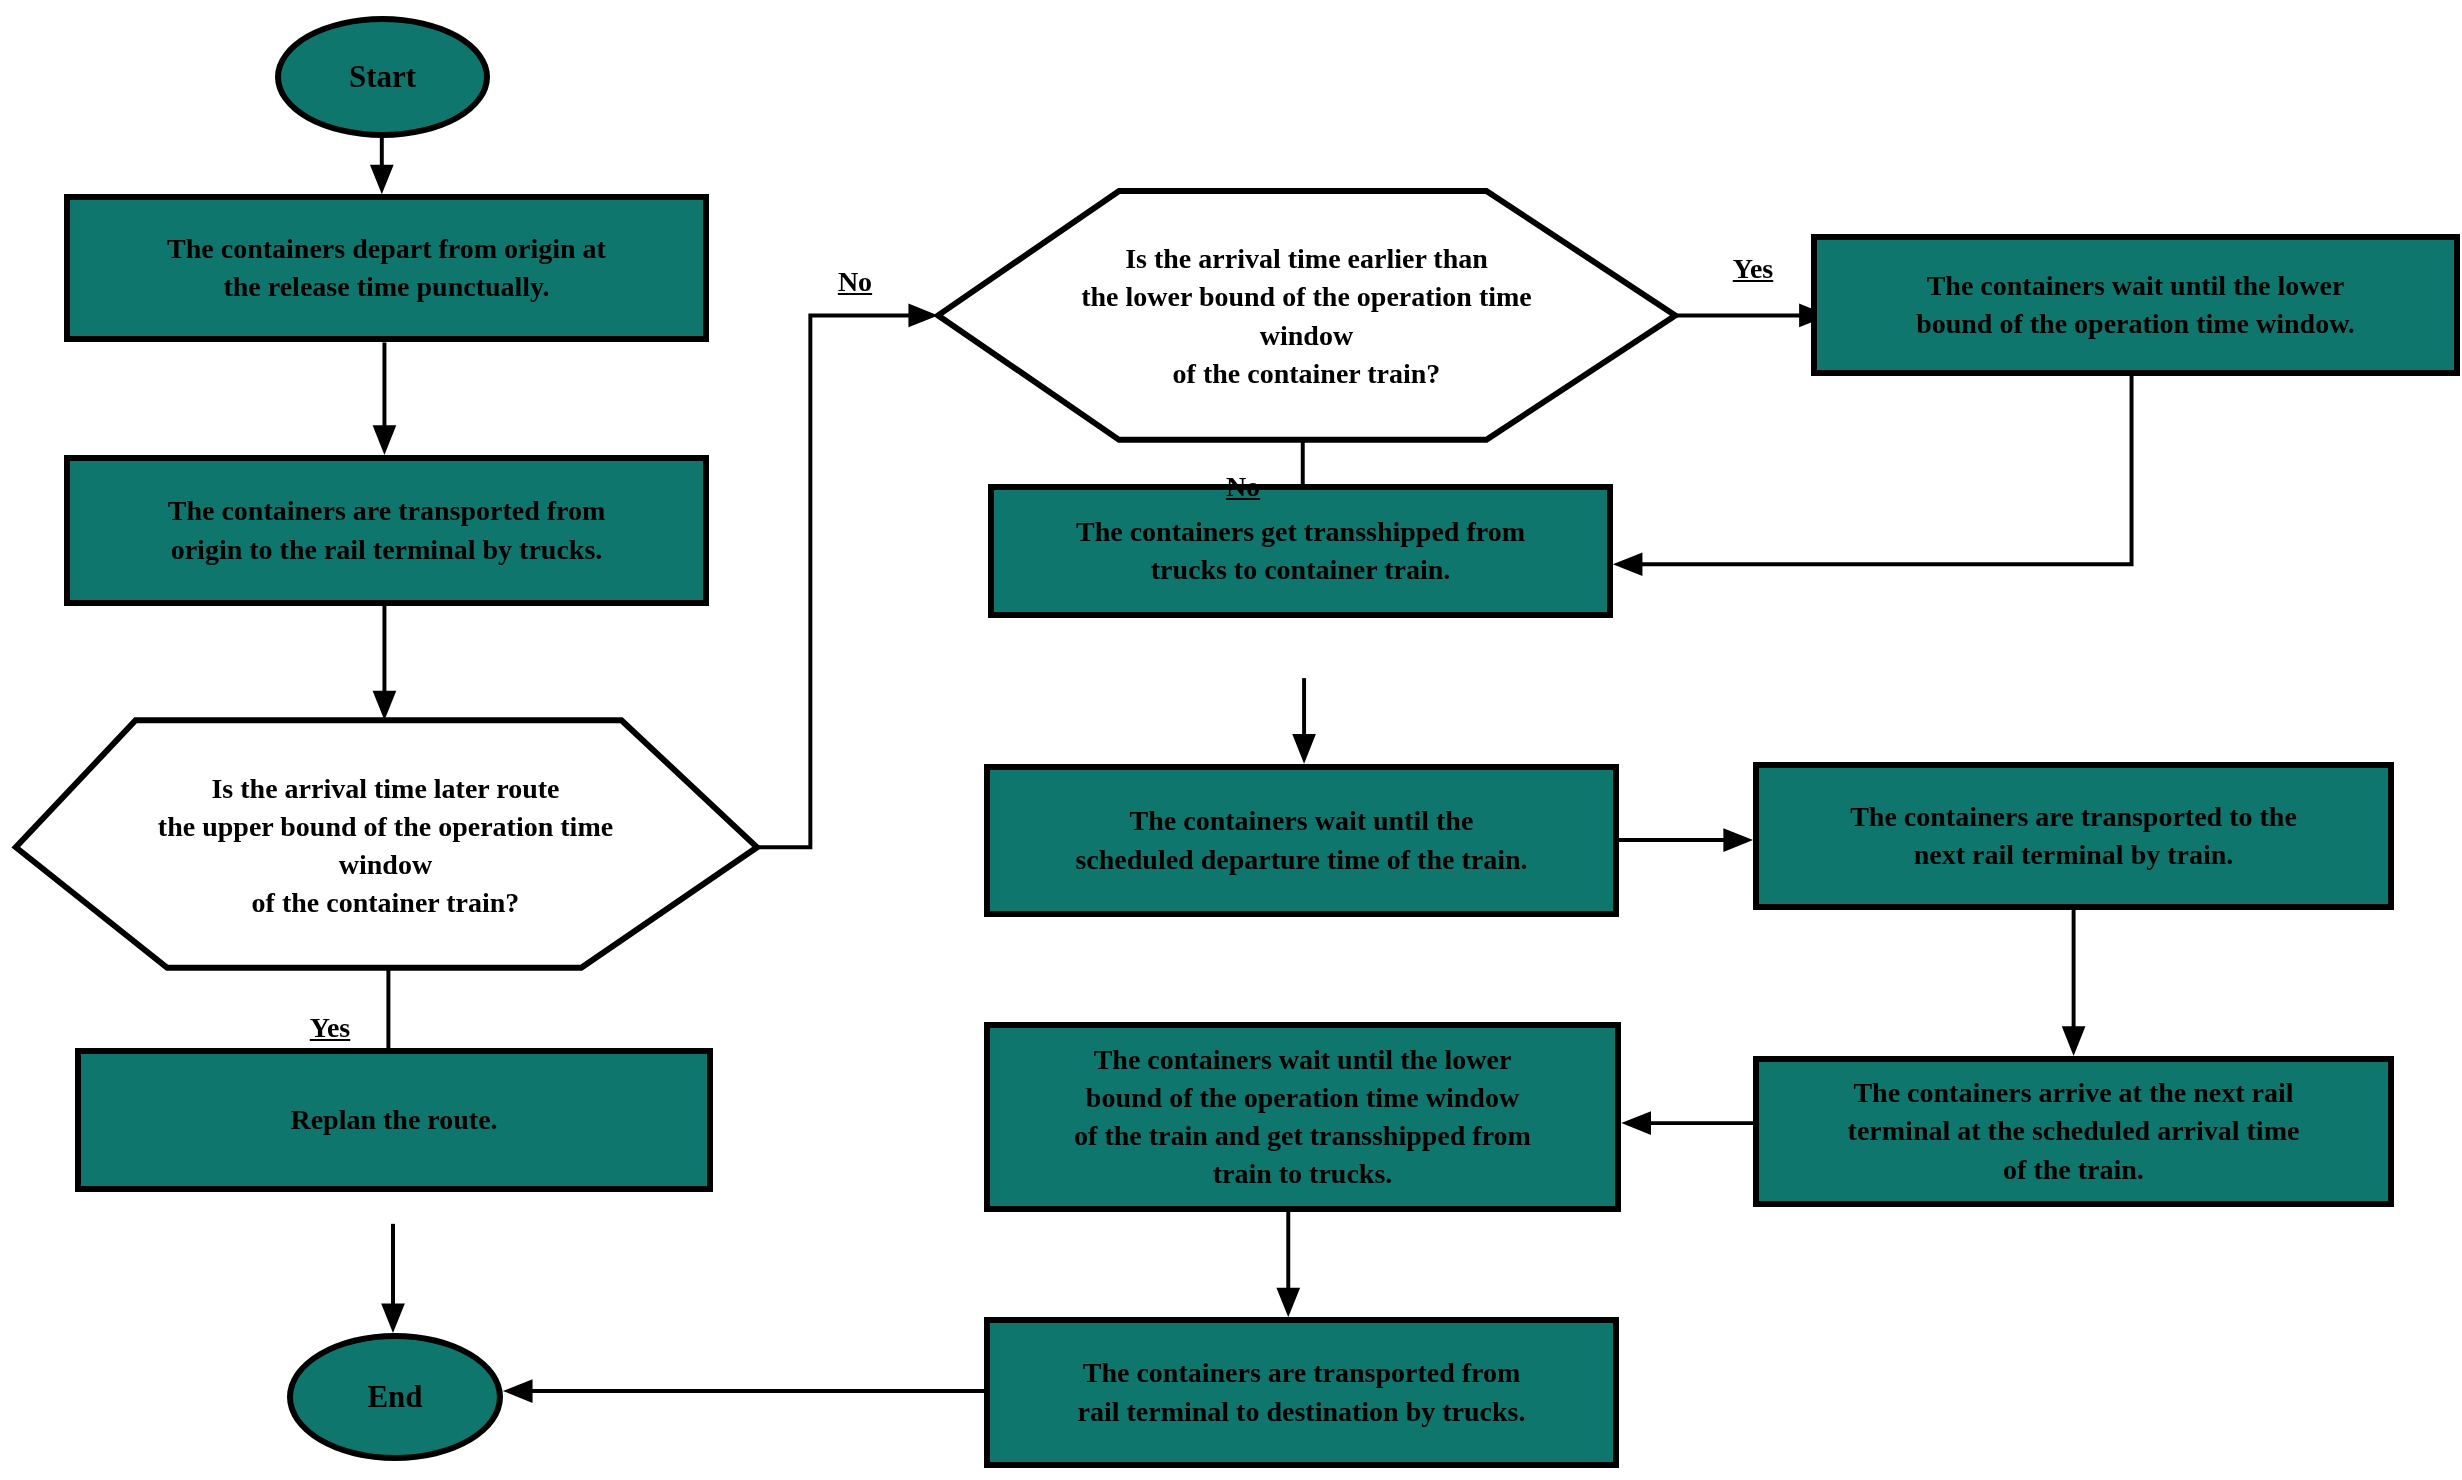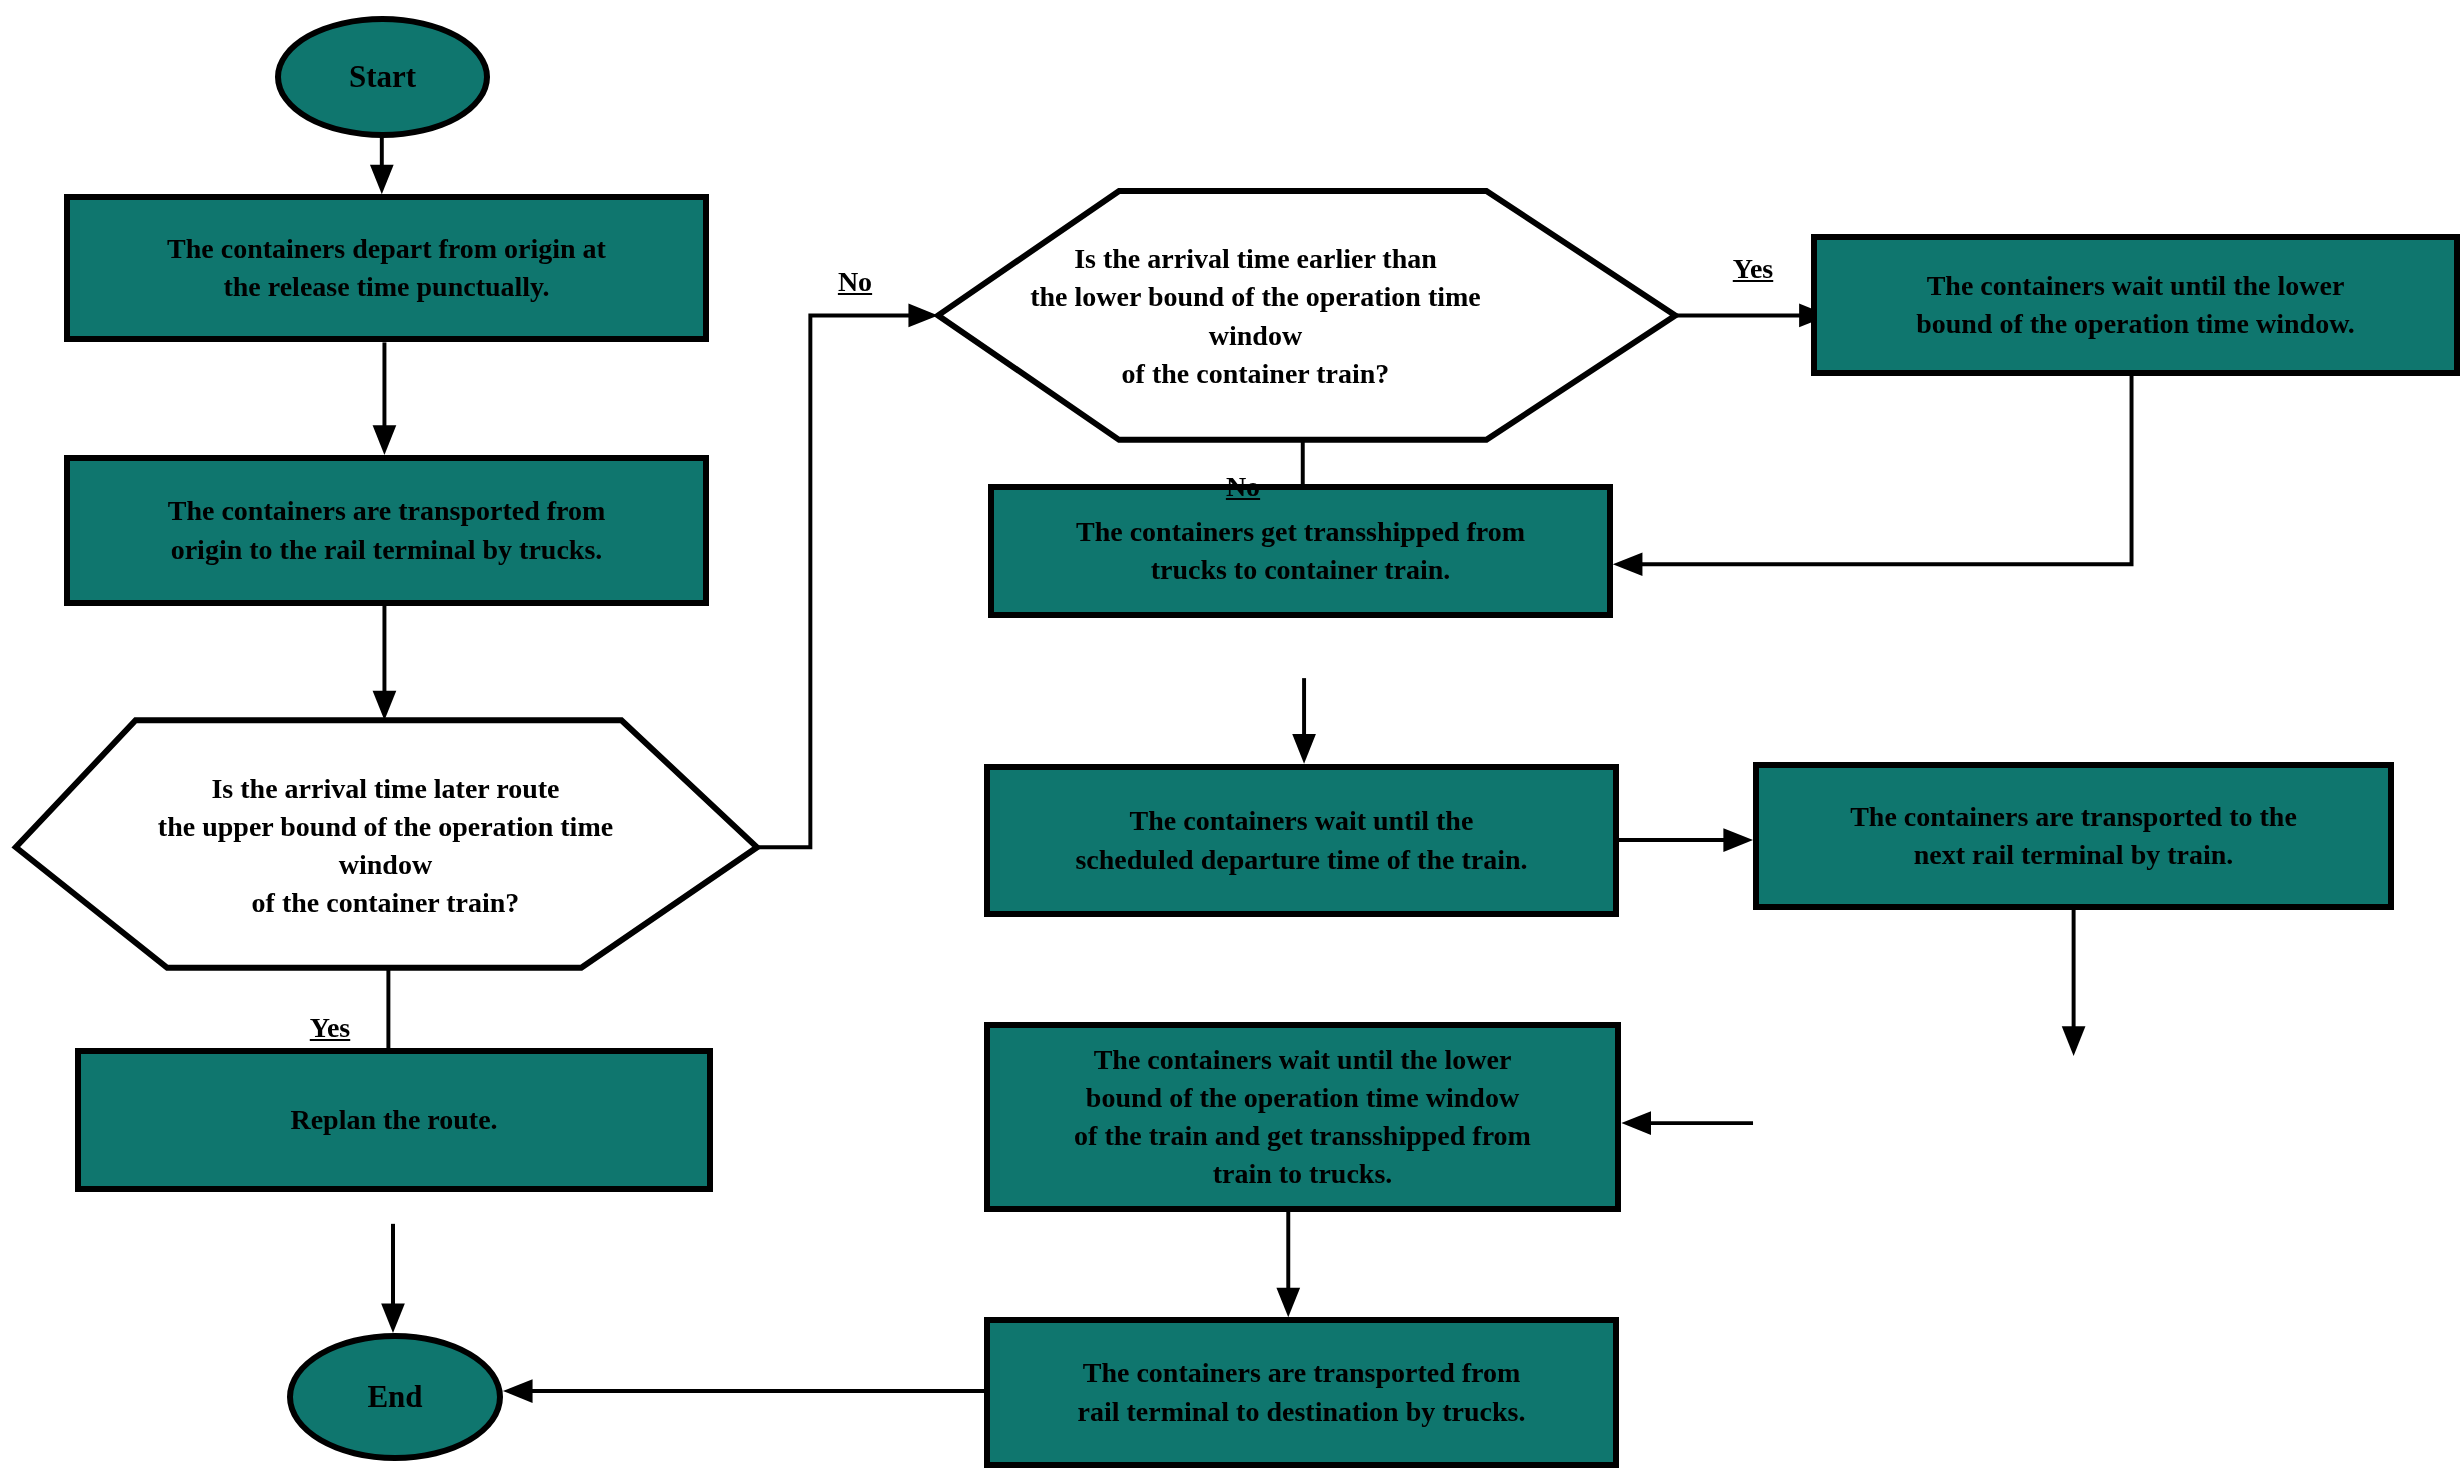--- a/index.html
+++ b/index.html
@@ -123,40 +123,45 @@
 origin to the rail terminal by trucks.</span>
   </div>
   <div class="node rect" style="left:75px; top:1048px; width:638px; height:144px;">
     <span>Replan the route.</span>
   </div>
 
   <div class="node hex-text" style="left:53px; top:731px; width:665px; height:230px;">Is the arrival time later route
 the upper bound of the operation time
 window
 of the container train?</div>
-  <div class="node hex-text" style="left:910px; top:198px; width:691px; height:237px;">Is the arrival time  earlier than
+  <div class="node hex-text" style="left:961px; top:198px; width:691px; height:237px;">Is the arrival time  earlier than
 the lower bound of the operation time
 window
 of the container train?</div>
 
   <div class="node rect" style="left:1811px; top:234px; width:649px; height:142px;">
     <span>The containers wait until the lower
 bound of the operation time window.</span>
   </div>
   <div class="node rect" style="left:988px; top:484px; width:625px; height:134px;">
     <span>The containers get transshipped from
 trucks to container train.</span>
   </div>
   <div class="node rect" style="left:1753px; top:762px; width:641px; height:148px;">
     <span>The containers are transported to the
 next rail terminal by train.</span>
   </div>
   <div class="node rect" style="left:984px; top:764px; width:635px; height:153px;">
     <span>The containers wait until the
 scheduled departure time of the train.</span>
+  </div>
+  <div class="node rect" style="left:1753px; top:1056px; width:641px; height:151px;">
+    <span>The containers arrive at the next rail
+terminal at the scheduled arrival time
+of the train.</span>
   </div>
   <div class="node rect" style="left:984px; top:1022px; width:637px; height:190px;">
     <span>The containers wait until the lower
 bound of the operation time window
 of the train and get transshipped from
 train to trucks.</span>
   </div>
   <div class="node rect" style="left:984px; top:1317px; width:635px; height:151px;">
     <span>The containers are transported from
 rail terminal to destination by trucks.</span>

